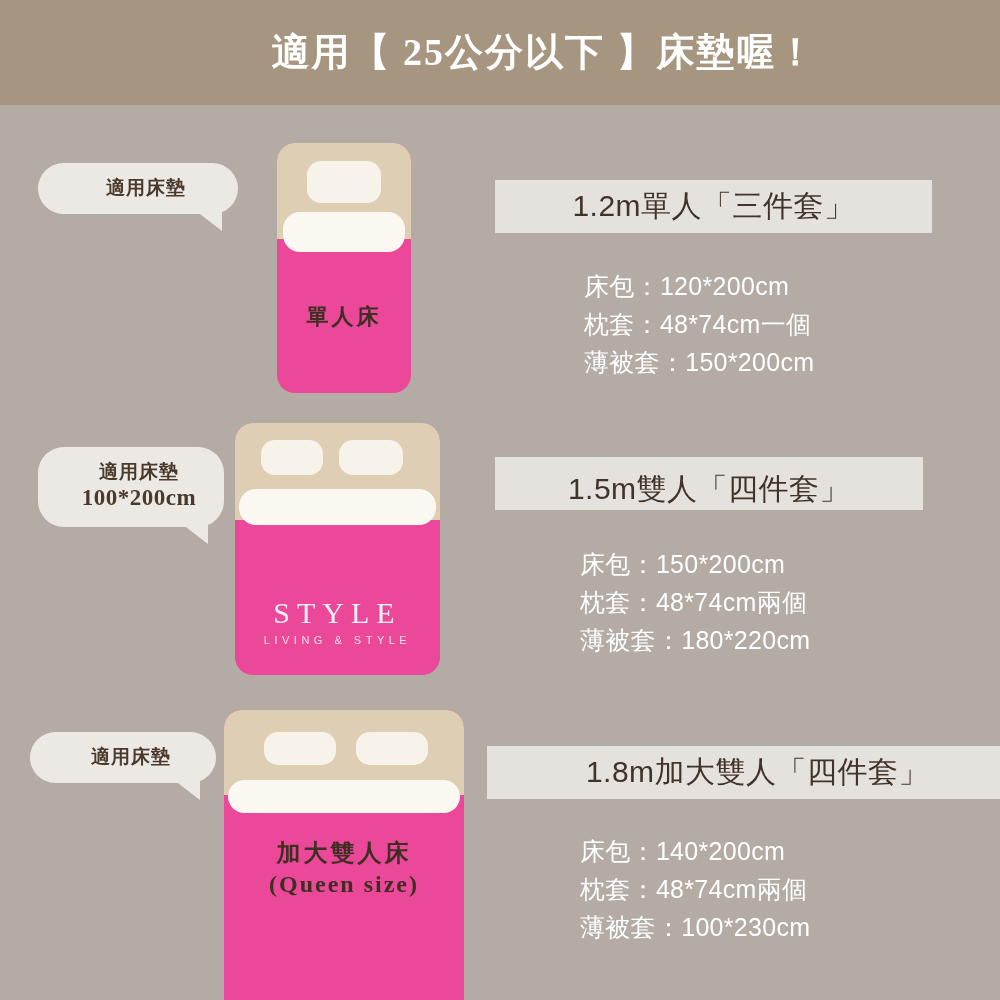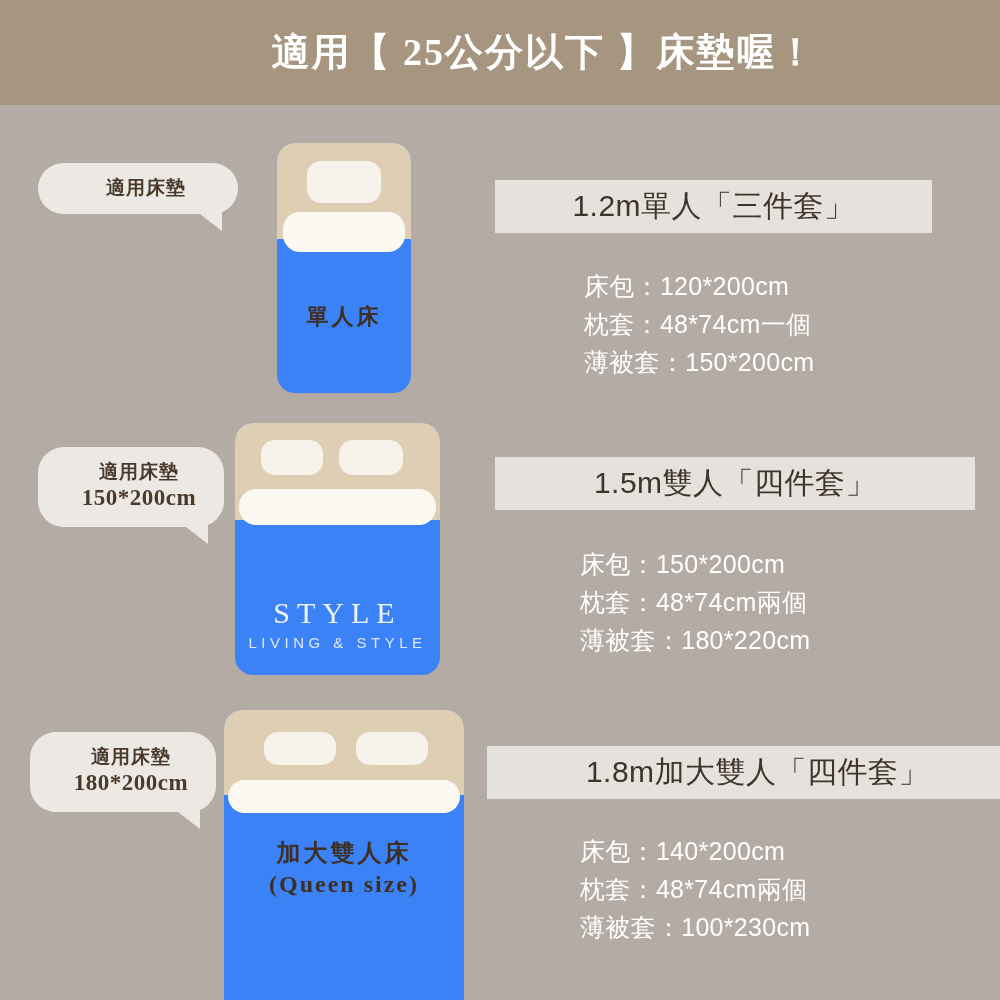--- a/index.html
+++ b/index.html
@@ -90,21 +90,21 @@
     height: 0;
     border-left: 10px solid transparent;
     border-right: 26px solid #ece9e4;
     border-bottom: 20px solid transparent;
   }
 
   
   .bed {
     position: absolute;
     border-radius: 18px;
-    background: #3b82f6;
+    background: #ec4899;
     overflow: hidden;
     box-sizing: border-box;
   }
   .bed-head {
     position: absolute;
     left: 0;
     top: 0;
     width: 100%;
     background: #ddceb4;
   }
@@ -147,21 +147,21 @@
     color: rgba(255,255,255,0.92);
     font-family: "Liberation Serif", "DejaVu Serif", serif;
     font-size: 30px;
     letter-spacing: 7px;
     line-height: 1;
   }
   .wm-sub {
     display: block;
     color: rgba(255,255,255,0.82);
     font-family: "Liberation Sans", sans-serif;
-    font-size: 15px;
+    font-size: 11px;
     letter-spacing: 4.5px;
     line-height: 1;
     margin-top: 7px;
   }
 
   
   .title-bar {
     position: absolute;
     background: #e5e2de;
     display: flex;
@@ -217,53 +217,52 @@
     <span class="spec-line">枕套：48*74cm一個</span>
     <span class="spec-line">薄被套：150*200cm</span>
   </div>
 </div>
 
 <div class="row" id="row-double">
 
   <div class="bubble-wrap" style="left:38px; top:42px; width:186px;">
     <div class="bubble">
       <span class="bubble-line1">適用床墊</span>
-      <span class="bubble-line2">150*200cm</span>
+      <span class="bubble-line2">100*200cm</span>
       <span class="bubble-tail"></span>
     </div>
   </div>
 
   <div class="bed" style="left:235px; top:18px; width:205px; height:252px;">
     <div class="bed-head" style="height:97px;"></div>
     <div class="pillow" style="left:26px; top:17px; width:62px; height:35px;"></div>
     <div class="pillow" style="left:104px; top:17px; width:64px; height:35px;"></div>
     <div class="blanket" style="left:4px; top:66px; width:197px; height:36px;"></div>
     <div class="watermark" style="top:175px;">
       <span class="wm-main">STYLE</span>
       <span class="wm-sub">LIVING &amp; STYLE</span>
     </div>
   </div>
 
-  <div class="title-bar" style="left:495px; top:52px; width:480px; height:53px;">
+  <div class="title-bar" style="left:495px; top:52px; width:428px; height:53px;align-items:flex-end;">
     <span>1.5m雙人「四件套」</span>
   </div>
 
   <div class="specs" style="left:580px; top:140px;">
     <span class="spec-line">床包：150*200cm</span>
     <span class="spec-line">枕套：48*74cm兩個</span>
     <span class="spec-line">薄被套：180*220cm</span>
   </div>
 </div>
 
 <div class="row" id="row-queen">
 
   <div class="bubble-wrap" style="left:30px; top:42px; width:186px;">
     <div class="bubble">
       <span class="bubble-line1">適用床墊</span>
-      <span class="bubble-line2">180*200cm</span>
       <span class="bubble-tail"></span>
     </div>
   </div>
 
   <div class="bed" style="left:224px; top:20px; width:240px; height:316px;">
     <div class="bed-head" style="height:85px;"></div>
     <div class="pillow" style="left:40px; top:22px; width:72px; height:33px;"></div>
     <div class="pillow" style="left:132px; top:22px; width:72px; height:33px;"></div>
     <div class="blanket" style="left:4px; top:70px; width:232px; height:33px;"></div>
     <div class="bed-label" style="top:128px; font-size:24px;">

